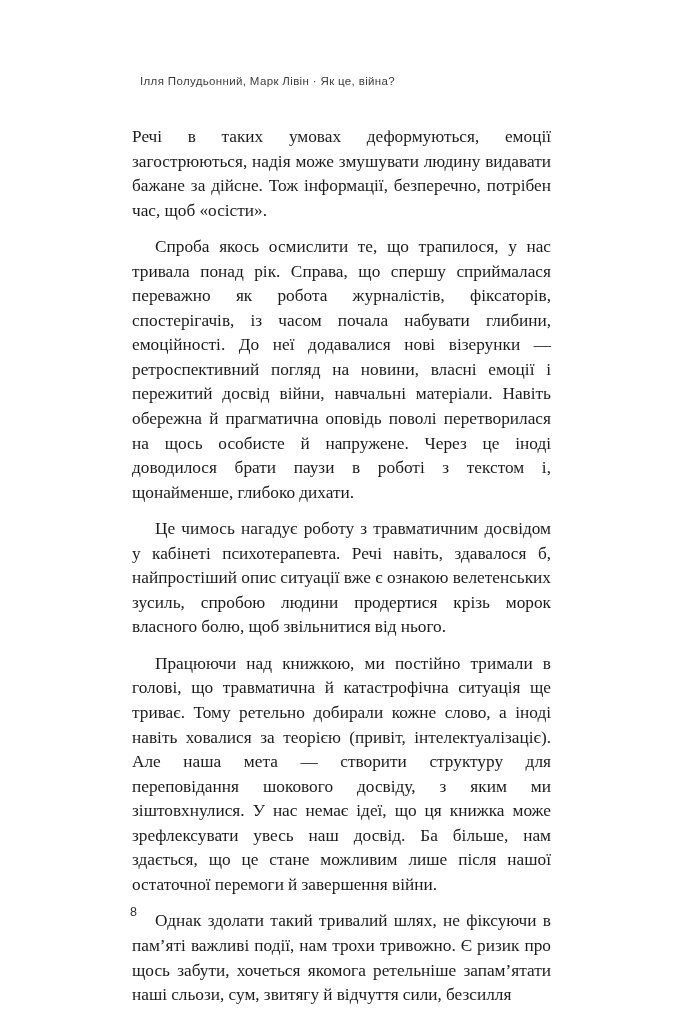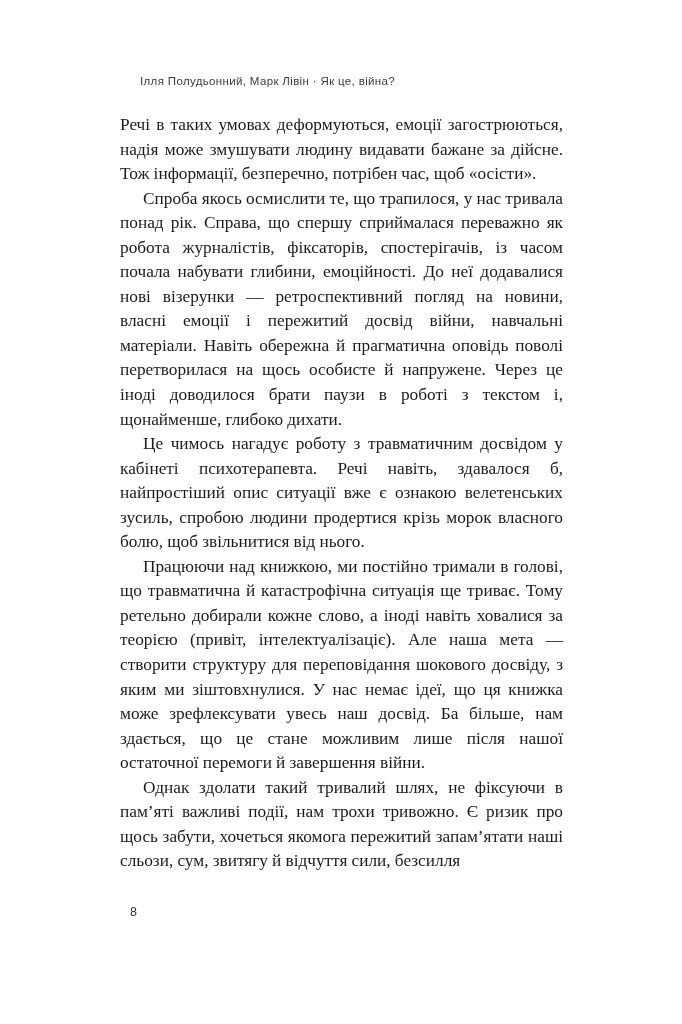--- a/index.html
+++ b/index.html
@@ -27,21 +27,21 @@
     color: #3b3b3b;
     white-space: nowrap;
   }
   .body-column {
     position: absolute;
     left: 120px;
     top: 113px;
     width: 443px;
   }
   .para {
-    margin: 0;
+    margin: 12px;
     font-family: "Liberation Serif", "DejaVu Serif", serif;
     font-size: 17.3px;
     line-height: 24.55px;
     color: #1b1b1b;
     text-align: justify;
     text-justify: inter-word;
     hyphens: manual;
     -webkit-hyphens: manual;
     text-indent: 0;
     word-spacing: -0.15px;
@@ -63,18 +63,18 @@
 
 <div class="page">
 
   <div class="running-head">Ілля Полудьонний, Марк Лівін · Як це, війна?</div>
 
   <div class="body-column">
     <p class="para">Речі в таких умовах деформуються, емоції загострюються, надія може змушувати людину видавати бажане за дійсне. Тож інформації, безперечно, потрібен час, щоб «осісти».</p>
     <p class="para indent">Спроба якось осмислити те, що трапилося, у нас тривала понад рік. Справа, що спершу сприймалася переважно як робота журналістів, фіксаторів, спостерігачів, із часом почала набувати глибини, емоційності. До неї додавалися нові візерунки — ретроспективний погляд на новини, власні емоції і пережитий досвід війни, навчальні матеріали. Навіть обережна й прагматична оповідь поволі перетворилася на щось особисте й напружене. Через це іноді доводилося брати паузи в роботі з текстом і, щонайменше, глибоко дихати.</p>
     <p class="para indent">Це чимось нагадує роботу з травматичним досвідом у кабінеті психотерапевта. Речі навіть, здавалося б, найпростіший опис ситуації вже є ознакою велетенських зусиль, спробою людини продертися крізь морок власного болю, щоб звільнитися від нього.</p>
     <p class="para indent">Працюючи над книжкою, ми постійно тримали в голові, що травматична й катастрофічна ситуація ще триває. Тому ретельно добирали кожне слово, а іноді навіть ховалися за теорією (привіт, інтелектуалізаціє). Але наша мета — створити структуру для переповідання шокового досвіду, з яким ми зіштовхнулися. У нас немає ідеї, що ця книжка може зрефлексувати увесь наш досвід. Ба більше, нам здається, що це стане можливим лише після нашої остаточної перемоги й завершення війни.</p>
-    <p class="para indent">Однак здолати такий тривалий шлях, не фіксуючи в пам’яті важливі події, нам трохи тривожно. Є ризик про щось забути, хочеться якомога пережитий запам’ятати наші сльози, сум, звитягу й відчуття сили, безсилля</p>
+    <p class="para indent">Однак здолати такий тривалий шлях, не фіксуючи в пам’яті важливі події, нам трохи тривожно. Є ризик про щось забути, хочеться якомога ретельніше запам’ятати наші сльози, сум, звитягу й відчуття сили, безсилля</p>
   </div>
 
   <div class="folio">8</div>
 
 </div>
 
 </body></html>

